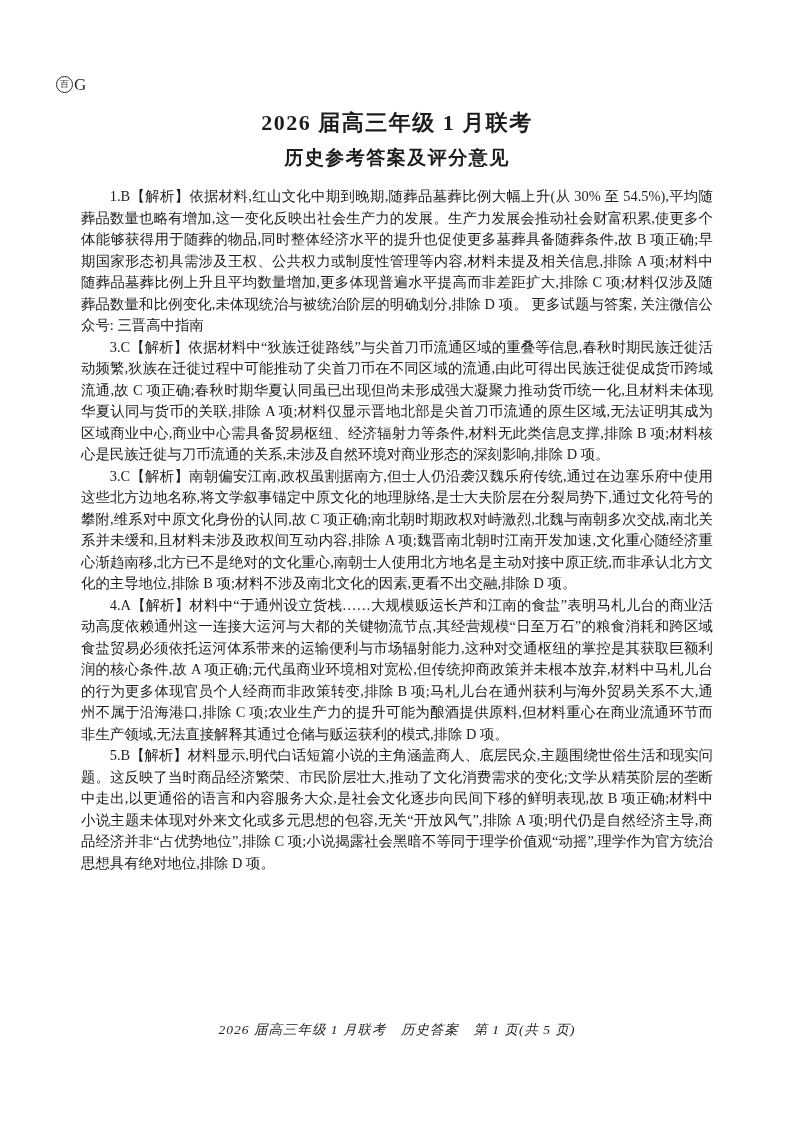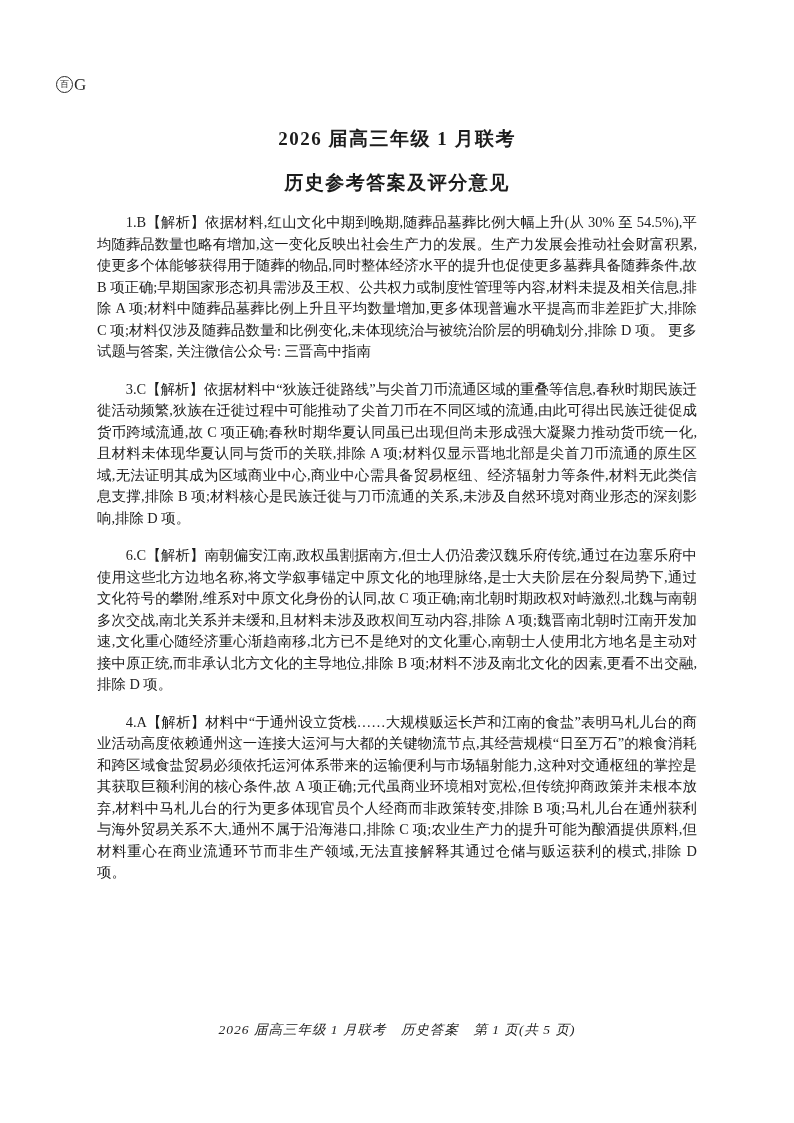--- a/index.html
+++ b/index.html
@@ -38,24 +38,24 @@
     font-size: 9px;
     line-height: 1;
     font-family: "Liberation Serif", serif;
   }
   .logo-letter {
     font-size: 17px;
     font-family: "Liberation Serif", serif;
     line-height: 1;
   }
   .doc-title {
-    margin: 18px;
+    margin: 0;
     padding-top: 108px;
     text-align: center;
-    font-size: 19px;
+    font-size: 22px;
     font-weight: 600;
     letter-spacing: 1.5px;
     font-family: "Liberation Serif", "DejaVu Serif", serif;
   }
   .doc-subtitle {
     margin: 7px 0 0 0;
     text-align: center;
     font-size: 19px;
     font-weight: 700;
     letter-spacing: 1.5px;
@@ -63,21 +63,21 @@
   }
   .content {
     width: 632px;
     margin: 15px auto 0 auto;
     font-size: 14.4px;
     line-height: 21.5px;
     text-align: justify;
     text-justify: inter-ideograph;
   }
   .content p {
-    margin: 16px;
+    margin: 0;
     text-indent: 2em;
     word-break: break-all;
   }
   .page-footer {
     position: absolute;
     left: 0;
     right: 0;
     bottom: 84px;
     text-align: center;
     font-size: 13.5px;
@@ -98,19 +98,20 @@
     </span>
     <span class="logo-letter">G</span>
   </div>
 
   <h1 class="doc-title">2026 届高三年级 1 月联考</h1>
   <h2 class="doc-subtitle">历史参考答案及评分意见</h2>
 
   <div class="content">
     <p>1.B【解析】依据材料,红山文化中期到晚期,随葬品墓葬比例大幅上升(从 30% 至 54.5%),平均随葬品数量也略有增加,这一变化反映出社会生产力的发展。生产力发展会推动社会财富积累,使更多个体能够获得用于随葬的物品,同时整体经济水平的提升也促使更多墓葬具备随葬条件,故 B 项正确;早期国家形态初具需涉及王权、公共权力或制度性管理等内容,材料未提及相关信息,排除 A 项;材料中随葬品墓葬比例上升且平均数量增加,更多体现普遍水平提高而非差距扩大,排除 C 项;材料仅涉及随葬品数量和比例变化,未体现统治与被统治阶层的明确划分,排除 D 项。 更多试题与答案, 关注微信公众号: 三晋高中指南</p>
     <p>3.C【解析】依据材料中“狄族迁徙路线”与尖首刀币流通区域的重叠等信息,春秋时期民族迁徙活动频繁,狄族在迁徙过程中可能推动了尖首刀币在不同区域的流通,由此可得出民族迁徙促成货币跨域流通,故 C 项正确;春秋时期华夏认同虽已出现但尚未形成强大凝聚力推动货币统一化,且材料未体现华夏认同与货币的关联,排除 A 项;材料仅显示晋地北部是尖首刀币流通的原生区域,无法证明其成为区域商业中心,商业中心需具备贸易枢纽、经济辐射力等条件,材料无此类信息支撑,排除 B 项;材料核心是民族迁徙与刀币流通的关系,未涉及自然环境对商业形态的深刻影响,排除 D 项。</p>
-    <p>6.C【解析】南朝偏安江南,政权虽割据南方,但士人仍沿袭汉魏乐府传统,通过在边塞乐府中使用这些北方边地名称,将文学叙事锚定中原文化的地理脉络,是士大夫阶层在分裂局势下,通过文化符号的攀附,维系对中原文化身份的认同,故 C 项正确;南北朝时期政权对峙激烈,北魏与南朝多次交战,南北关系并未缓和,且材料未涉及政权间互动内容,排除 A 项;魏晋南北朝时江南开发加速,文化重心随经济重心渐趋南移,北方已不是绝对的文化重心,南朝士人使用北方地名是主动对接中原正统,而非承认北方文化的主导地位,排除 B 项;材料不涉及南北文化的因素,更看不出交融,排除 D 项。</p>
+    <p>3.C【解析】南朝偏安江南,政权虽割据南方,但士人仍沿袭汉魏乐府传统,通过在边塞乐府中使用这些北方边地名称,将文学叙事锚定中原文化的地理脉络,是士大夫阶层在分裂局势下,通过文化符号的攀附,维系对中原文化身份的认同,故 C 项正确;南北朝时期政权对峙激烈,北魏与南朝多次交战,南北关系并未缓和,且材料未涉及政权间互动内容,排除 A 项;魏晋南北朝时江南开发加速,文化重心随经济重心渐趋南移,北方已不是绝对的文化重心,南朝士人使用北方地名是主动对接中原正统,而非承认北方文化的主导地位,排除 B 项;材料不涉及南北文化的因素,更看不出交融,排除 D 项。</p>
     <p>4.A【解析】材料中“于通州设立货栈……大规模贩运长芦和江南的食盐”表明马札儿台的商业活动高度依赖通州这一连接大运河与大都的关键物流节点,其经营规模“日至万石”的粮食消耗和跨区域食盐贸易必须依托运河体系带来的运输便利与市场辐射能力,这种对交通枢纽的掌控是其获取巨额利润的核心条件,故 A 项正确;元代虽商业环境相对宽松,但传统抑商政策并未根本放弃,材料中马札儿台的行为更多体现官员个人经商而非政策转变,排除 B 项;马札儿台在通州获利与海外贸易关系不大,通州不属于沿海港口,排除 C 项;农业生产力的提升可能为酿酒提供原料,但材料重心在商业流通环节而非生产领域,无法直接解释其通过仓储与贩运获利的模式,排除 D 项。</p>
+    <p>5.B【解析】材料显示,明代白话短篇小说的主角涵盖商人、底层民众,主题围绕世俗生活和现实问题。这反映了当时商品经济繁荣、市民阶层壮大,推动了文化消费需求的变化;文学从精英阶层的垄断中走出,以更通俗的语言和内容服务大众,是社会文化逐步向民间下移的鲜明表现,故 B 项正确;材料中小说主题未体现对外来文化或多元思想的包容,无关“开放风气”,排除 A 项;明代仍是自然经济主导,商品经济并非“占优势地位”,排除 C 项;小说揭露社会黑暗不等同于理学价值观“动摇”,理学作为官方统治思想具有绝对地位,排除 D 项。</p>
   </div>
 
   <div class="page-footer">2026 届高三年级 1 月联考　历史答案　第 1 页(共 5 页)</div>
 
 </div>
 
 </body></html>

